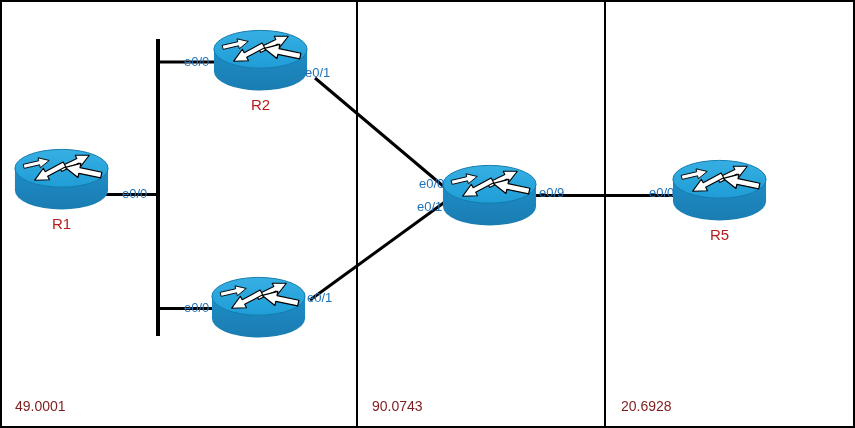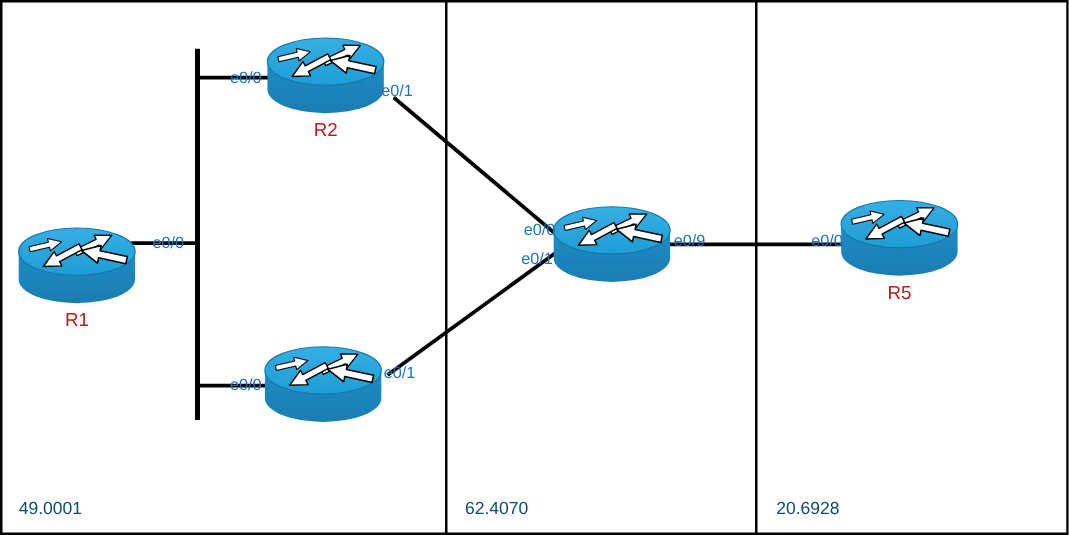--- a/index.html
+++ b/index.html
@@ -6,21 +6,21 @@
   .canvas{
     position:relative;width:855px;height:428px;background:#ffffff;
     box-shadow:inset 0 0 0 2px #000;overflow:hidden;
   }
   .divider{position:absolute;top:0;height:100%;width:2px;background:#000;z-index:0;}
   .wires{position:absolute;left:0;top:0;width:855px;height:428px;z-index:1;}
   .router{position:absolute;width:97px;z-index:2;cursor:pointer;}
   .router .ricon{display:block;width:97px;height:66px;}
   .rlabel{display:block;text-align:center;margin-top:4px;font-size:15px;color:#b91c1c;}
   .iflabel{position:absolute;z-index:3;font-size:13px;line-height:13px;color:#1F72B8;white-space:nowrap;}
-  .arealabel{position:absolute;z-index:3;font-size:14px;line-height:14px;color:#0c4a6e;white-space:nowrap;}
+  .arealabel{position:absolute;z-index:3;font-size:14px;line-height:14px;color:#7f1d1d;white-space:nowrap;}
   .defs-svg{position:absolute;width:0;height:0;overflow:hidden;}
 </style>
 </head>
 <body>
 
 <svg class="defs-svg" aria-hidden="true">
   <defs>
     <linearGradient id="gTop" x1="0" y1="0" x2="0" y2="1">
       <stop offset="0" stop-color="#36AFE3"></stop>
         <stop offset="1" stop-color="#1F9DD6"></stop>
@@ -51,21 +51,21 @@
   <svg class="wires" viewBox="0 0 855 428">
     <line x1="158" y1="39" x2="158" y2="336" stroke="#000" stroke-width="4"></line>
     <line x1="105" y1="194.5" x2="160" y2="194.5" stroke="#000" stroke-width="3"></line>
     <line x1="157" y1="62" x2="220" y2="62" stroke="#000" stroke-width="3"></line>
     <line x1="157" y1="308.5" x2="218" y2="308.5" stroke="#000" stroke-width="3"></line>
     <line x1="315" y1="78" x2="449" y2="191" stroke="#000" stroke-width="3"></line>
     <line x1="310" y1="300" x2="449" y2="199" stroke="#000" stroke-width="3"></line>
     <line x1="532" y1="195.5" x2="680" y2="195.5" stroke="#000" stroke-width="3"></line>
   </svg>
 
-  <div class="router" style="left:13px;top:178px;">
+  <div class="router" style="left:13px;top:145px;">
     <svg class="ricon" viewBox="0 0 100 68">
         <use href="#router-sym"></use>
       </svg>
     <span class="rlabel">R1</span>
   </div>
   <div class="router" style="left:212px;top:26px;">
     <svg class="ricon" viewBox="0 0 100 68">
         <use href="#router-sym"></use>
       </svg>
     <span class="rlabel">R2</span>
@@ -91,16 +91,16 @@
   <span class="iflabel" style="left:184px;top:55px;">e0/0</span>
   <span class="iflabel" style="left:305px;top:66px;">e0/1</span>
   <span class="iflabel" style="left:184px;top:301px;">e0/0</span>
   <span class="iflabel" style="left:307px;top:291px;">e0/1</span>
   <span class="iflabel" style="left:419px;top:177px;">e0/0</span>
   <span class="iflabel" style="left:417px;top:200px;">e0/1</span>
   <span class="iflabel" style="left:539px;top:186px;">e0/9</span>
   <span class="iflabel" style="left:649px;top:186px;">e0/0</span>
 
   <span class="arealabel" style="left:15px;top:399px;">49.0001</span>
-  <span class="arealabel" style="left:372px;top:399px;">62.4070</span>
+  <span class="arealabel" style="left:372px;top:399px;">90.0743</span>
   <span class="arealabel" style="left:621px;top:399px;">20.6928</span>
 
 </div>
 
 </body></html>

